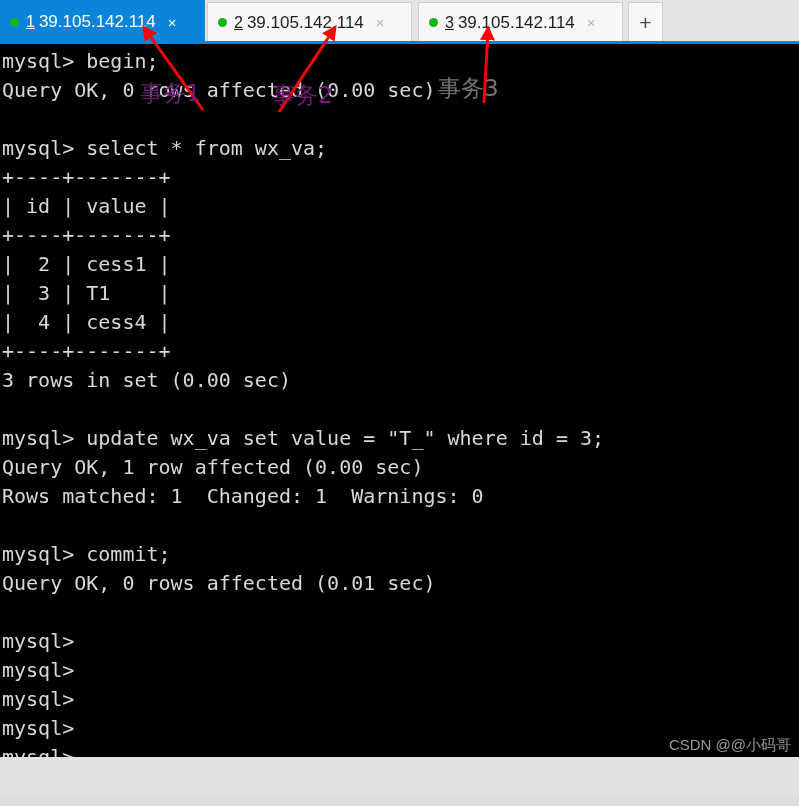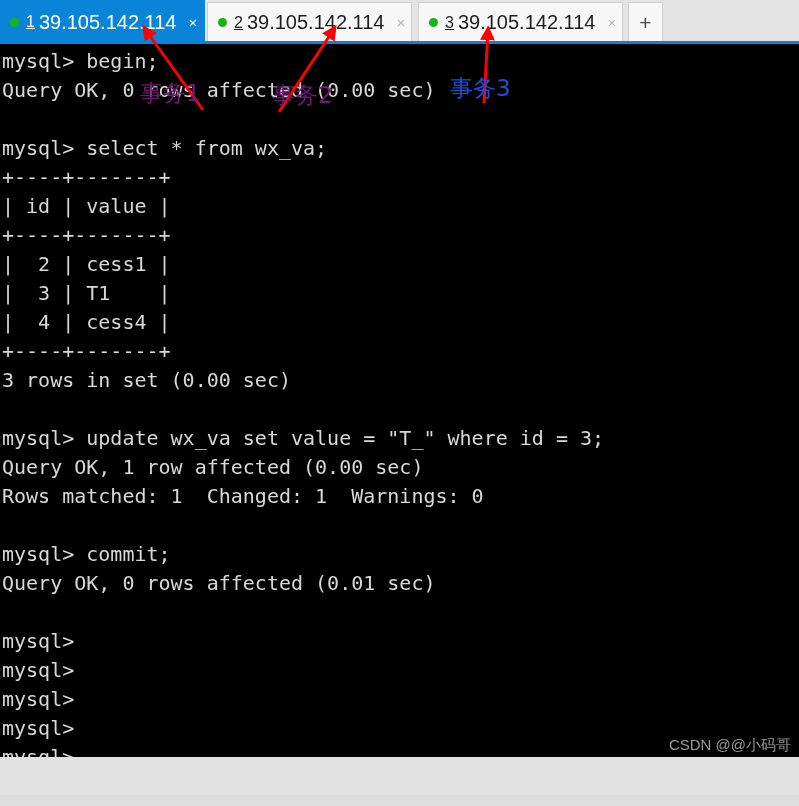--- a/index.html
+++ b/index.html
@@ -62,21 +62,21 @@
     background: #16b516;
     flex: 0 0 auto;
     margin-right: 7px;
   }
   .tab-num {
     font-size: 16px;
     text-decoration: underline;
     margin-right: 4px;
   }
   .tab-host {
-    font-size: 20px;
+    font-size: 17px;
     text-align: right;
   }
   .tab.active .tab-num,
   .tab.active .tab-host { color: #ffffff; }
   .tab.inactive .tab-num,
   .tab.inactive .tab-host { color: #1d1d1d; }
   .tab-close {
     margin-left: 12px;
     font-size: 15px;
     line-height: 1;
@@ -218,16 +218,16 @@
           <path d="M0,0 L5,2.5 L0,5 z" fill="#ff0000"></path>
         </marker>
       </defs>
       <line x1="203" y1="110" x2="145" y2="29" stroke="#ff0000" stroke-width="3" marker-end="url(#ah)"></line>
       <line x1="279" y1="112" x2="334" y2="29" stroke="#ff0000" stroke-width="3" marker-end="url(#ah)"></line>
       <line x1="484" y1="103" x2="488" y2="30" stroke="#ff0000" stroke-width="3" marker-end="url(#ah)"></line>
     </svg>
   <div id="annot-labels">
       <div class="annot-label" style="left: 140px; top: 78px; color: #701a75;">事务1</div>
       <div class="annot-label" style="left: 272px; top: 80px; color: #701a75;">事务2</div>
-      <div class="annot-label" style="left: 450px; top: 73px; color: #1d4ed8;">事务3</div>
+      <div class="annot-label" style="left: 438px; top: 73px; color: #737373;">事务3</div>
     </div>
 
 </div>
 
 </body></html>

